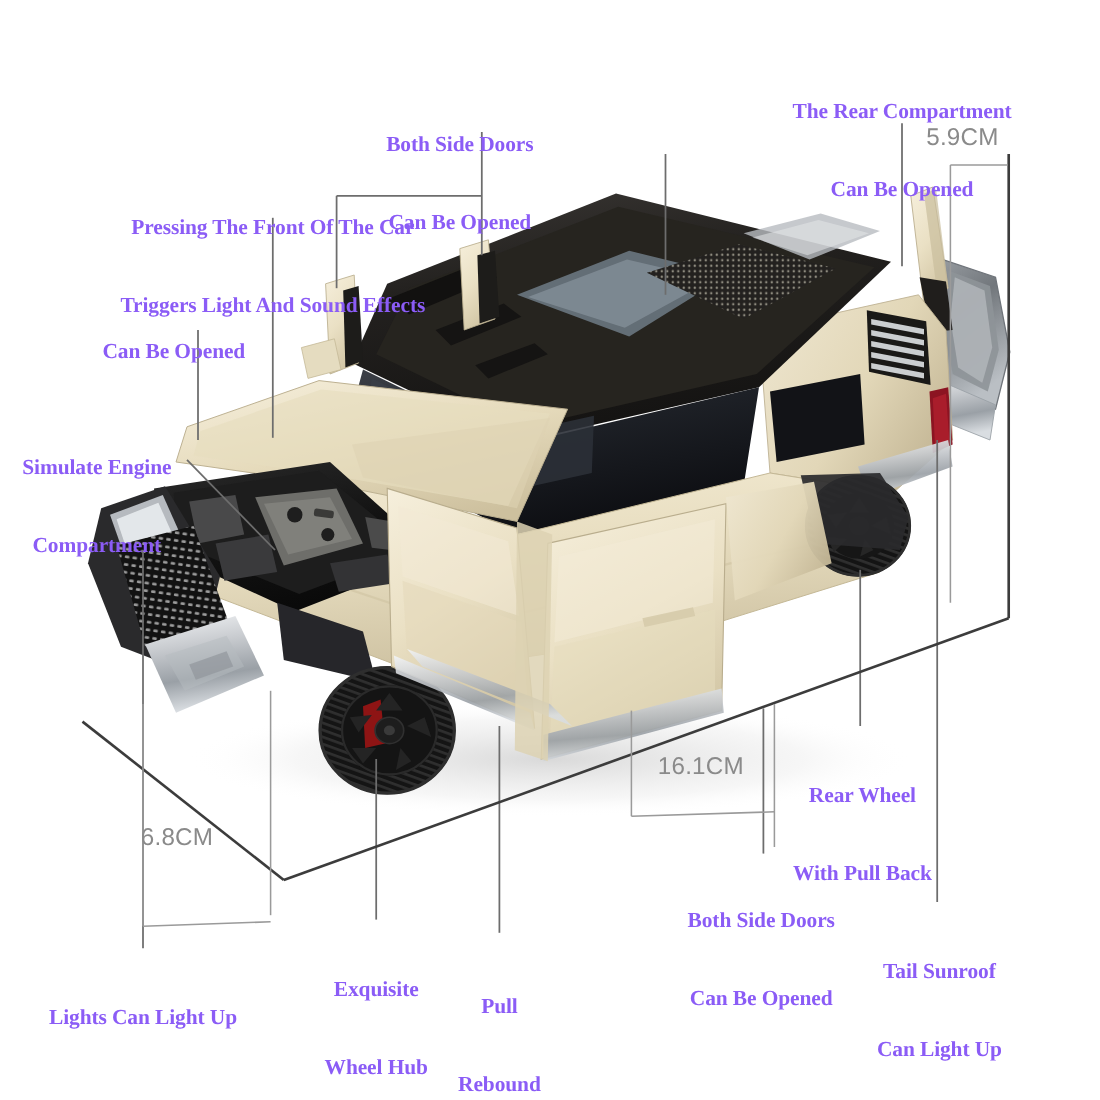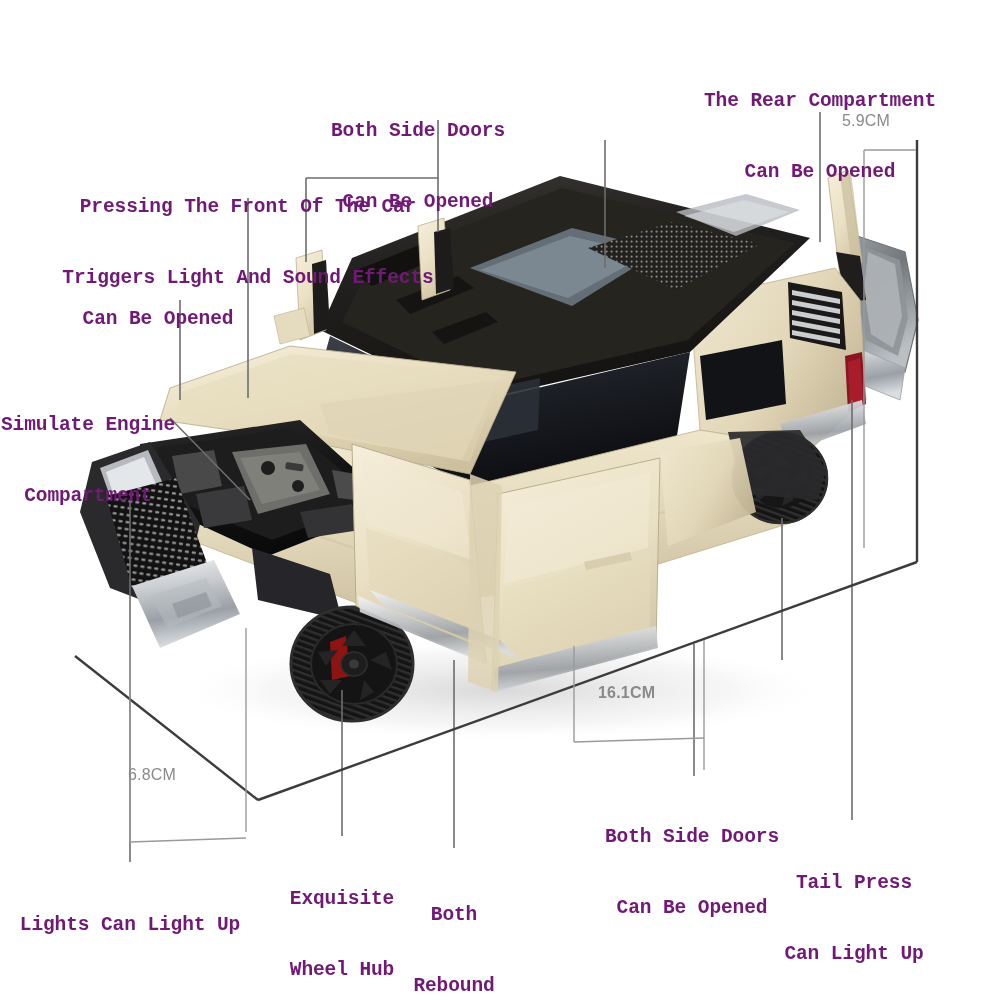--- a/index.html
+++ b/index.html
@@ -13,34 +13,34 @@
   }
   #stage {
     position: relative;
     width: 1000px;
     height: 1000px;
     background: #ffffff;
     overflow: hidden;
   }
   .annot {
     position: absolute;
-    font-family: Liberation Mono, monospace;
+    font-family: Liberation Serif, serif;
     font-weight: bold;
     font-size: 19.5px;
     line-height: 1.22;
-    color: #701a75;
+    color: #8b5cf6;
     white-space: pre;
     letter-spacing: -0.1px;
   }
   .annot.ctr  { text-align: center; transform: translateX(-50%); }
   .dim {
     position: absolute;
     font-family: "Liberation Sans", sans-serif;
     font-weight: normal;
-    font-size: 16px;
+    font-size: 22px;
     color: #8a8a8a;
     white-space: pre;
     letter-spacing: 0.2px;
   }
   svg.layer {
     position: absolute;
     left: 0; top: 0;
     width: 1000px;
     height: 1000px;
   }
@@ -382,34 +382,38 @@
   <div class="annot ctr" style="left:130px; top:866px;">
     <div>Lights Can Light Up</div>
   </div>
 
   <div class="annot ctr" style="left:342px; top:840px;">
     <div>Exquisite</div>
     <div>Wheel Hub</div>
   </div>
 
   <div class="annot ctr" style="left:454px; top:856px;">
-    <div>Both</div>
+    <div>Pull</div>
     <div>Rebound</div>
   </div>
 
   <div class="annot ctr" style="left:692px; top:778px;">
     <div>Both Side Doors</div>
     <div>Can Be Opened</div>
   </div>
 
+  <div class="annot ctr" style="left:784px; top:664px;">
+    <div>Rear Wheel</div>
+    <div>With Pull Back</div>
+  </div>
 
   <div class="annot ctr" style="left:854px; top:824px;">
-    <div>Tail Press</div>
+    <div>Tail Sunroof</div>
     <div>Can Light Up</div>
   </div>
 
   <div class="dim" style="left:842px; top:112px;">5.9CM</div>
 
-  <div class="dim" style="left:128px; top:766px;">6.8CM</div>
-
-  <div class="dim" style="left:598px; top:684px;font-weight:bold;">16.1CM</div>
+  <div class="dim" style="left:128px; top:748px;">6.8CM</div>
+
+  <div class="dim" style="left:598px; top:684px;">16.1CM</div>
 
 </div>
 
 </body></html>

